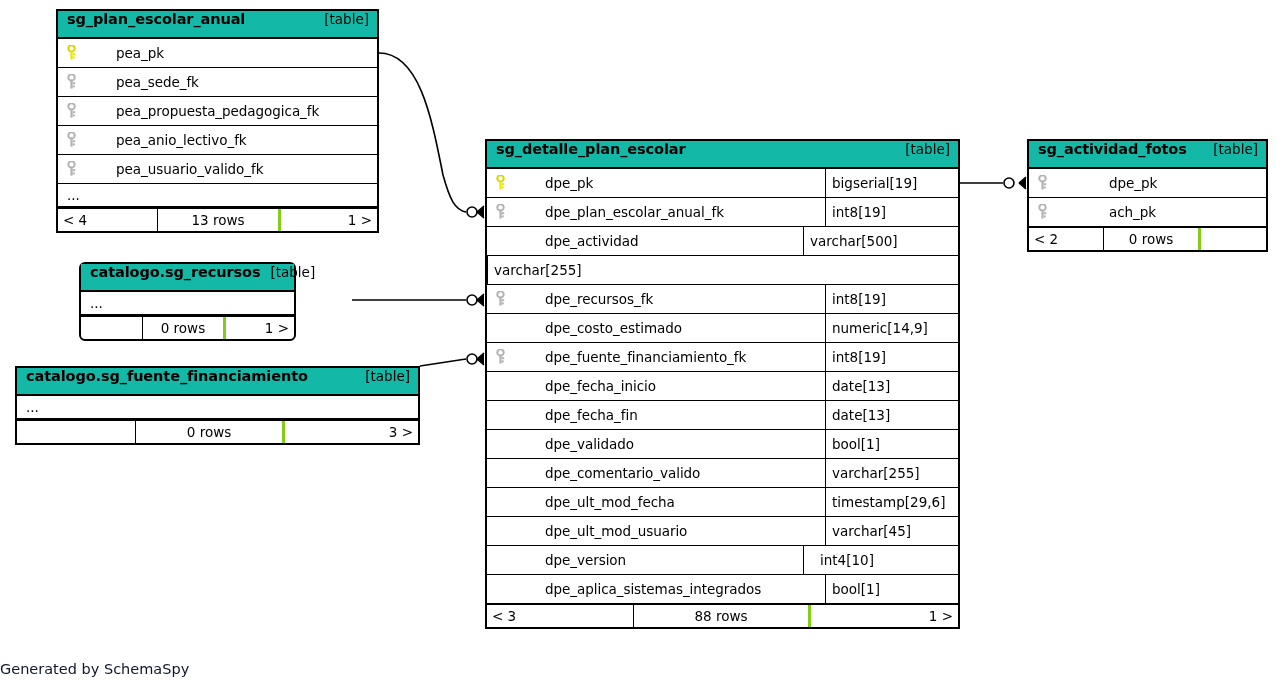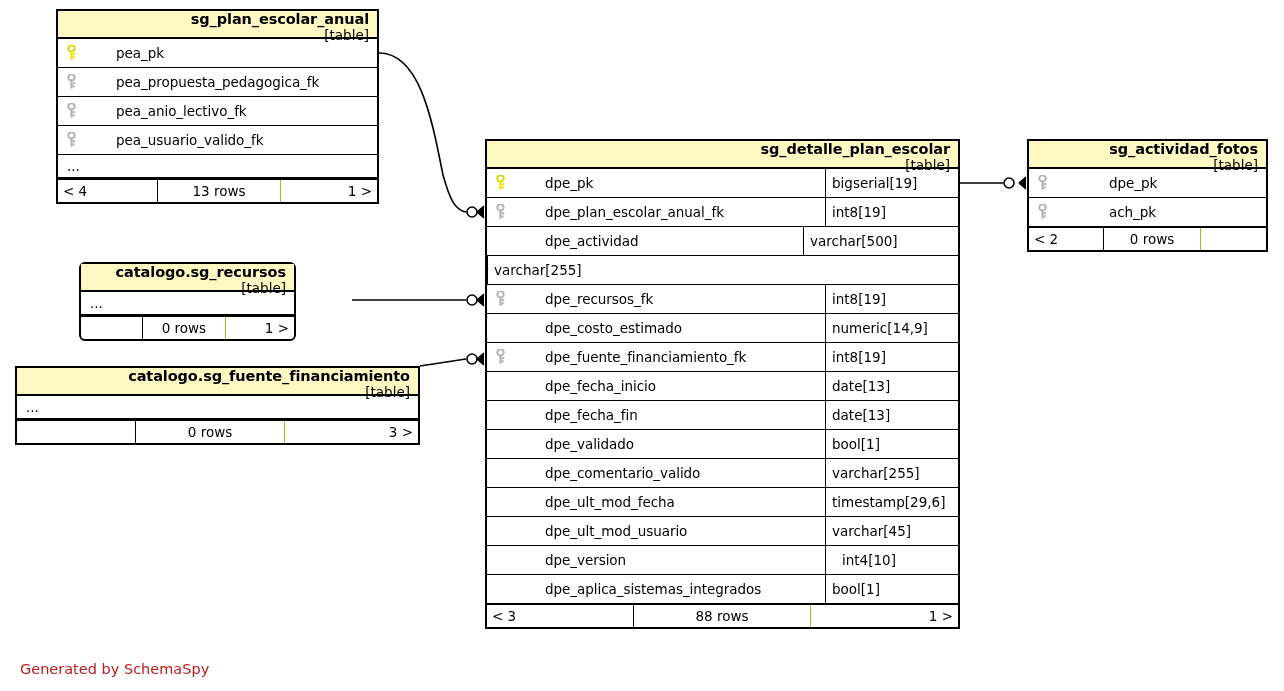--- a/index.html
+++ b/index.html
@@ -33,28 +33,27 @@
   .table-node {
     position: absolute;
     box-sizing: border-box;
     border: 2px solid #000000;
     background: #ffffff;
     z-index: 5;
   }
 
   .tbl-header {
     box-sizing: border-box;
-    background: #fef9c3;
+    background: #14b8a6;
     border-bottom: 2px solid #000000;
     height: 28px;
     display: flex;
-    align-items: flex-end;
+    align-items: flex-start;
     justify-content: space-between;
     padding: 0 8px 0 9px;
-    flex-direction: column;
   }
   .tbl-name {
     font-weight: bold;
     font-size: 14.5px;
     color: #000000;
     white-space: nowrap;
     letter-spacing: -0.1px;
   }
   .tbl-tag {
     font-size: 13.5px;
@@ -127,29 +126,29 @@
   }
   .foot-cell {
     box-sizing: border-box;
     display: flex;
     align-items: center;
     font-size: 13.5px;
     color: #000000;
     white-space: nowrap;
   }
   .foot-left   { justify-content: flex-start; padding-left: 5px; }
-  .foot-mid    { justify-content: center; border-left: 1px solid #000000; border-right: 1px solid #84cc16; }
+  .foot-mid    { justify-content: center; border-left: 1px solid #000000; border-right: 3px solid #84cc16; }
   .foot-right  { justify-content: flex-end; padding-right: 5px; }
 
   .credit {
     position: absolute;
-    left: 20px;
+    left: 0;
     top: 661px;
     font-size: 14.5px;
-    color: #b91c1c;
+    color: #0f172a;
     white-space: nowrap;
   }
 
   
   .key-svg { display: block; }
 </style>
 </head>
 <body>
 
 <div id="canvas">
@@ -198,20 +197,33 @@
               <circle cx="4.5" cy="3.4" r="3.2" fill="none" stroke="#d6d600" stroke-width="2"></circle>
               <rect x="3.4" y="5.6" width="2.2" height="9" fill="#e8e800"></rect>
               <rect x="5.6" y="8.2" width="2.6" height="2" fill="#e8e800"></rect>
               <rect x="5.6" y="11.4" width="2.2" height="2" fill="#e8e800"></rect>
             </svg>
         </span>
         <span class="col-label">pea_pk</span>
       </div>
     </div>
 
+    <div class="col-row">
+      <div class="col-main">
+        <span class="keyslot">
+          <svg class="key-svg" width="9" height="16" viewBox="0 0 9 16">
+              <circle cx="4.5" cy="3.4" r="3.2" fill="none" stroke="#b3b3b3" stroke-width="2"></circle>
+              <rect x="3.4" y="5.6" width="2.2" height="9" fill="#b3b3b3"></rect>
+              <rect x="5.6" y="8.2" width="2.6" height="2" fill="#b3b3b3"></rect>
+              <rect x="5.6" y="11.4" width="2.2" height="2" fill="#b3b3b3"></rect>
+            </svg>
+        </span>
+        <span class="col-label">pea_sede_fk</span>
+      </div>
+    </div>
 
     <div class="col-row">
       <div class="col-main">
         <span class="keyslot">
           <svg class="key-svg" width="9" height="16" viewBox="0 0 9 16">
               <circle cx="4.5" cy="3.4" r="3.2" fill="none" stroke="#b3b3b3" stroke-width="2"></circle>
               <rect x="3.4" y="5.6" width="2.2" height="9" fill="#b3b3b3"></rect>
               <rect x="5.6" y="8.2" width="2.6" height="2" fill="#b3b3b3"></rect>
               <rect x="5.6" y="11.4" width="2.2" height="2" fill="#b3b3b3"></rect>
             </svg>
@@ -415,21 +427,21 @@
         <span class="col-label">dpe_ult_mod_usuario</span>
       </div>
       <div class="col-type" style="width:133px;margin-left:28px;">varchar[45]</div>
     </div>
 
     <div class="col-row">
       <div class="col-main">
         <span class="keyslot"></span>
         <span class="col-label">dpe_version</span>
       </div>
-      <div class="col-type" style="width:133px;padding-left:16px;">int4[10]</div>
+      <div class="col-type" style="width:155px;padding-left:16px;">int4[10]</div>
     </div>
 
     <div class="col-row">
       <div class="col-main">
         <span class="keyslot"></span>
         <span class="col-label">dpe_aplica_sistemas_integrados</span>
       </div>
       <div class="col-type" style="width:133px;">bool[1]</div>
     </div>
 

